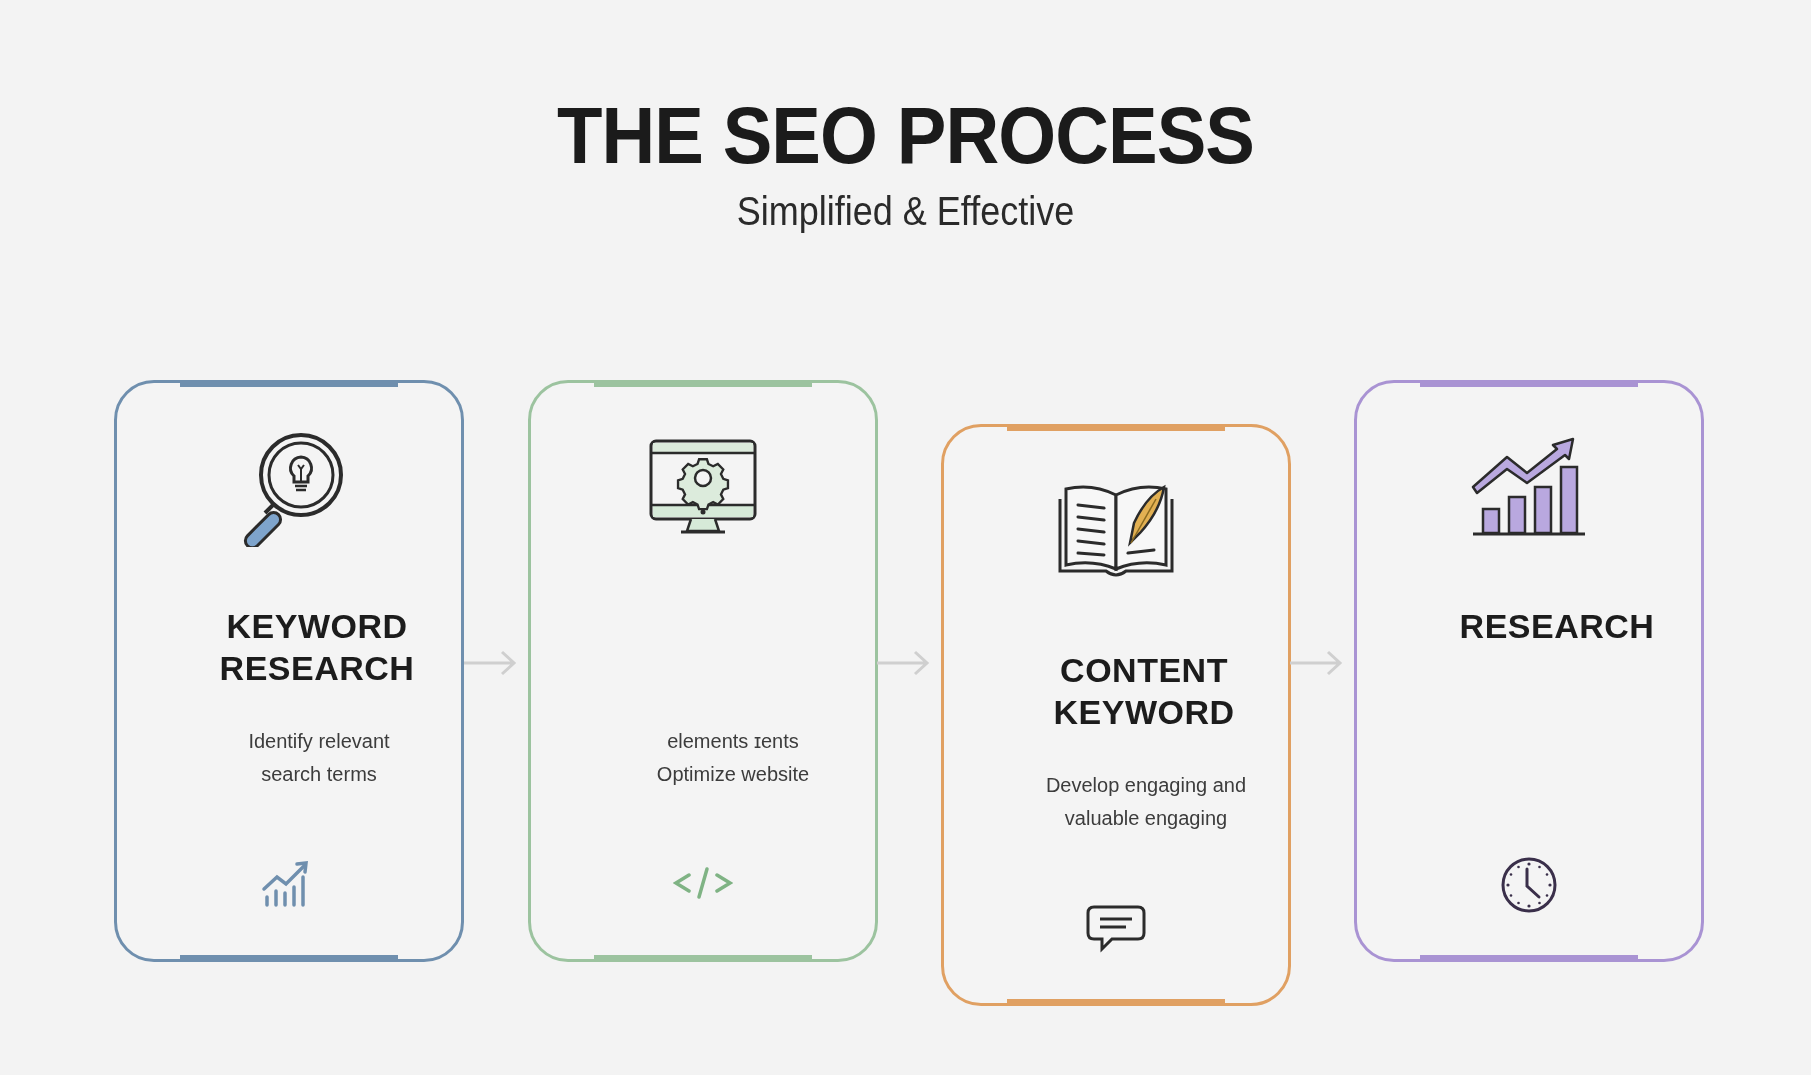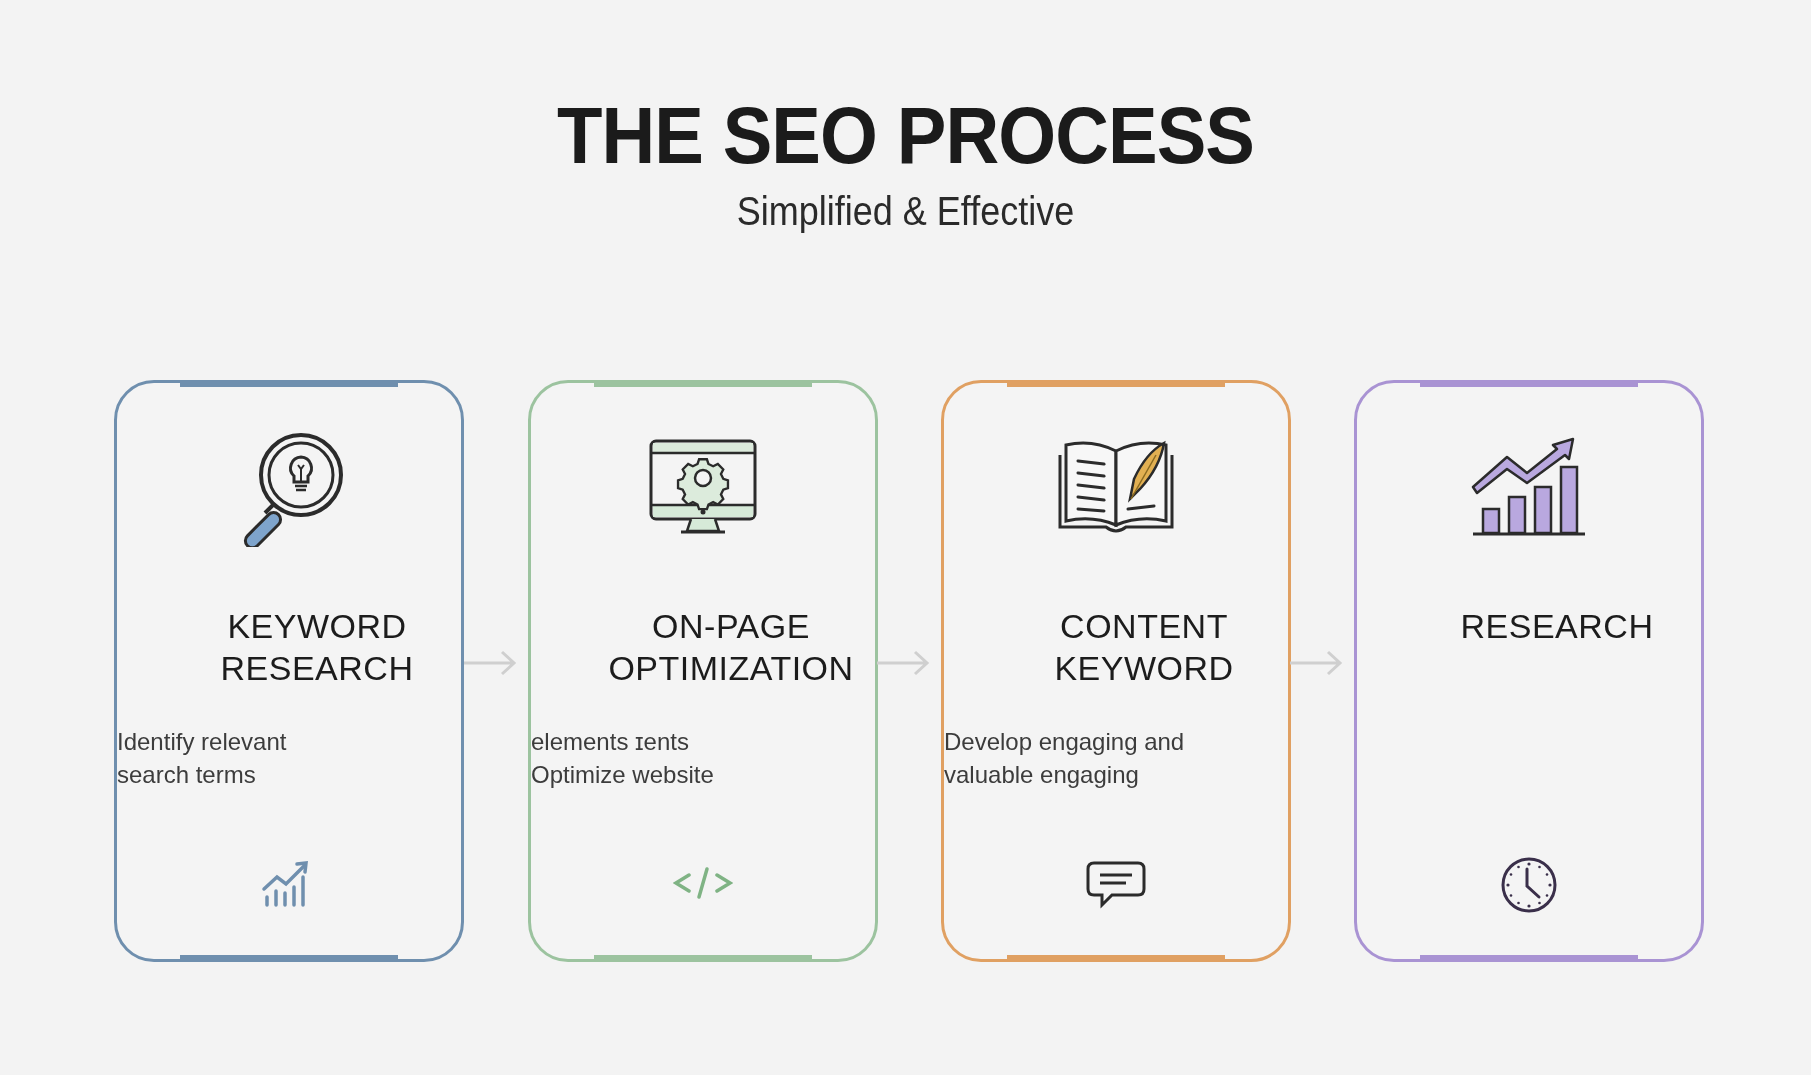--- a/index.html
+++ b/index.html
@@ -28,26 +28,26 @@
   .bar {
     position: absolute; left: 63px; width: 218px; height: 7px;
   }
   .bar.top { top: -3px; }
   .bar.bottom { bottom: -3px; }
   .icon-main {
     position: absolute; left: 112px; top: 44px; width: 120px; height: 120px;
   }
   .card-title {
     position: absolute; left: 0; width: 400px; top: 222px;
-    text-align: center; font-weight: 400; font-size: 34px; line-height: 42px;
+    text-align: center; font-weight: 700; font-size: 34px; line-height: 42px;
     color: #1c1c1c; letter-spacing: 0.5px;
   }
   .card-desc {
     position: absolute; left: 0; width: 404px; top: 342px;
-    text-align: left; font-size: 24px; line-height: 33px; color: #3c3c3c;
+    text-align: center; font-size: 20px; line-height: 33px; color: #3c3c3c;
   }
   .icon-small {
     position: absolute; left: 142px; top: 470px; width: 60px; height: 60px;
   }
   .arrow {
     position: absolute; top: 650px; width: 54px; height: 26px;
   }
 </style>
 </head>
 <body>
@@ -102,43 +102,39 @@
     <rect x="10" y="78" width="100" height="12" fill="#d6ead8"></rect>
     <line x1="8" y1="78" x2="112" y2="78" stroke="#2b2b2b" stroke-width="2.5"></line>
     <circle cx="60" cy="85" r="2.5" fill="#2b2b2b"></circle>
     <path d="M48 92 L44 104 H76 L72 92" fill="#d6ead8" stroke="#2b2b2b" stroke-width="2.5"></path>
     <line x1="38" y1="105" x2="82" y2="105" stroke="#2b2b2b" stroke-width="3"></line>
     <g transform="translate(60 51)">
       <path d="M-5 -24 h10 l2 6 l6 3 l6 -3 l7 7 l-3 6 l3 6 l6 2 v10 l-6 2 l-3 6 l3 6 l-7 7 l-6 -3 l-6 3 l-2 6 h-10 l-2 -6 l-6 -3 l-6 3 l-7 -7 l3 -6 l-3 -6 l-6 -2 v-10 l6 -2 l3 -6 l-3 -6 l7 -7 l6 3 l6 -3 z" transform="scale(0.78)" fill="#dcebdc" stroke="#2b2b2b" stroke-width="3"></path>
       <circle cx="0" cy="0" r="8" fill="#f4f4f4" stroke="#2b2b2b" stroke-width="2.5"></circle>
     </g>
   </svg>
-  <div class="card-title">
-    <div>ON-PAGE</div>
-    <div>OPTIMIZATION</div>
-  </div>
   <div class="card-desc">
     <div>elements ɪents</div>
     <div>Optimize website</div>
   </div>
   <svg class="icon-small" viewBox="0 0 60 60">
     <g stroke="#7fb384" stroke-width="3.5" stroke-linecap="round" fill="none">
       <path d="M16 22 L3 30 L16 38"></path>
       <path d="M44 22 L57 30 L44 38"></path>
       <line x1="34" y1="16" x2="26" y2="44"></line>
     </g>
   </svg>
   <div class="bar bottom" style="background:#9cc39f;"></div>
 </div>
 
 <svg class="arrow" style="left:877px;" viewBox="0 0 54 26">
   <path d="M0 13 H50 M38 2 L50 13 L38 24" fill="none" stroke="#cfcfcf" stroke-width="3"></path>
 </svg>
 
-<div class="card" style="left:941px; border-color:#e0a062;">
+<div class="card" style="left:941px; border-color:#e0a062;margin-top:44px;">
   <div class="bar top" style="background:#e0a062;"></div>
   <svg class="icon-main" viewBox="0 0 120 120">
     <path d="M4 28 V100 H50 Q60 108 70 100 H116 V28" fill="none" stroke="#2b2b2b" stroke-width="3"></path>
     <path d="M10 18 Q36 12 60 24 V98 Q36 88 10 94 Z" fill="#f7f7f7" stroke="#2b2b2b" stroke-width="3"></path>
     <path d="M110 18 Q84 12 60 24 V98 Q84 88 110 94 Z" fill="#f7f7f7" stroke="#2b2b2b" stroke-width="3"></path>
     <g stroke="#2b2b2b" stroke-width="3" stroke-linecap="round">
       <line x1="22" y1="34" x2="48" y2="37"></line>
       <line x1="22" y1="46" x2="48" y2="49"></line>
       <line x1="22" y1="58" x2="48" y2="61"></line>
       <line x1="22" y1="70" x2="48" y2="73"></line>

